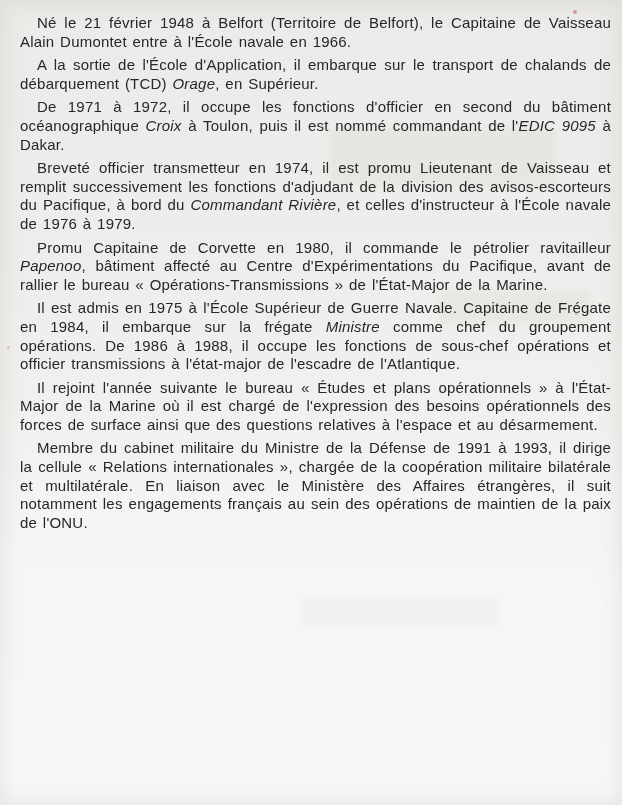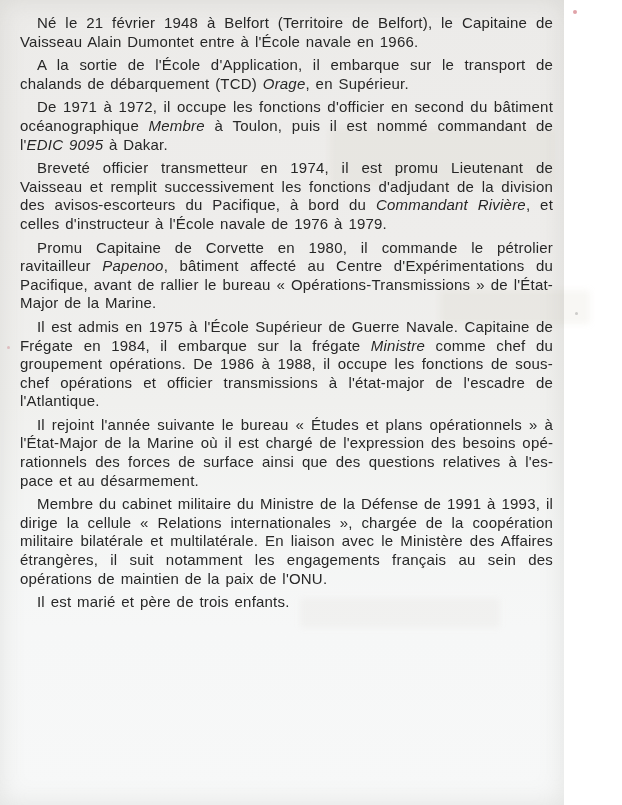--- a/index.html
+++ b/index.html
@@ -7,21 +7,21 @@
     padding: 0;
   }
   body {
     width: 622px;
     height: 805px;
     overflow: hidden;
     background: #ffffff;
   }
   .page {
     position: relative;
-    width: 564px;
+    width: 622px;
     height: 805px;
     background: linear-gradient(180deg,
       #ecebe9 0%,
       #eeedeb 30%,
       #f0f0ee 50%,
       #f4f5f4 65%,
       #f6f7f7 78%,
       #f7f8f8 100%);
   }
   
@@ -78,24 +78,23 @@
 </head>
 <body>
 
 <div class="page">
   <div class="ghost g1"></div>
   <div class="ghost g2"></div>
   <div class="ghost g3"></div>
   <main class="doc">
       <p><span>Né le 21 février 1948 à Belfort (Territoire de Belfort), le Capitaine de Vaisseau Alain Dumontet entre à l'École navale en 1966.</span></p>
       <p><span>A la sortie de l'École d'Application, il embarque sur le transport de chalands de débarquement (TCD) </span><span class="it">Orage</span><span>, en Supérieur.</span></p>
-      <p><span>De 1971 à 1972, il occupe les fonctions d'officier en second du bâtiment océanographique </span><span class="it">Membre</span><span> à Toulon, puis il est nommé commandant de l'</span><span class="it">EDIC 9095</span><span> à Dakar.</span></p>
+      <p><span>De 1971 à 1972, il occupe les fonctions d'officier en second du bâtiment océanographique </span><span class="it">Croix</span><span> à Toulon, puis il est nommé commandant de l'</span><span class="it">EDIC 9095</span><span> à Dakar.</span></p>
       <p><span>Breveté officier transmetteur en 1974, il est promu Lieutenant de Vaisseau et remplit successivement les fonctions d'adjudant de la division des avisos-escorteurs du Pacifique, à bord du </span><span class="it">Commandant Rivière</span><span>, et celles d'instructeur à l'École navale de 1976 à 1979.</span></p>
       <p><span>Promu Capitaine de Corvette en 1980, il commande le pétrolier ravitailleur </span><span class="it">Papenoo</span><span>, bâtiment affecté au Centre d'Expérimentations du Pacifique, avant de rallier le bureau « Opérations-Transmissions » de l'État-Major de la Marine.</span></p>
       <p><span>Il est admis en 1975 à l'École Supérieur de Guerre Navale. Capitaine de Frégate en 1984, il embarque sur la frégate </span><span class="it">Ministre</span><span> comme chef du groupement opérations. De 1986 à 1988, il occupe les fonctions de sous-chef opérations et officier transmissions à l'état-major de l'escadre de l'Atlantique.</span></p>
       <p><span>Il rejoint l'année suivante le bureau « Études et plans opérationnels » à l'État-Major de la Marine où il est chargé de l'expression des besoins opé­rationnels des forces de surface ainsi que des questions relatives à l'es­pace et au désarmement.</span></p>
       <p><span>Membre du cabinet militaire du Ministre de la Défense de 1991 à 1993, il dirige la cellule « Relations internationales », chargée de la coopération militaire bilatérale et multilatérale. En liaison avec le Ministère des Affaires étrangères, il suit notamment les engagements français au sein des opérations de maintien de la paix de l'ONU.</span></p>
-      <p><span>Il est marié et père de trois enfants.</span></p>
     </main>
   <div class="speck s1"></div>
   <div class="speck s2"></div>
   <div class="speck s3"></div>
 </div>
 
 </body></html>

